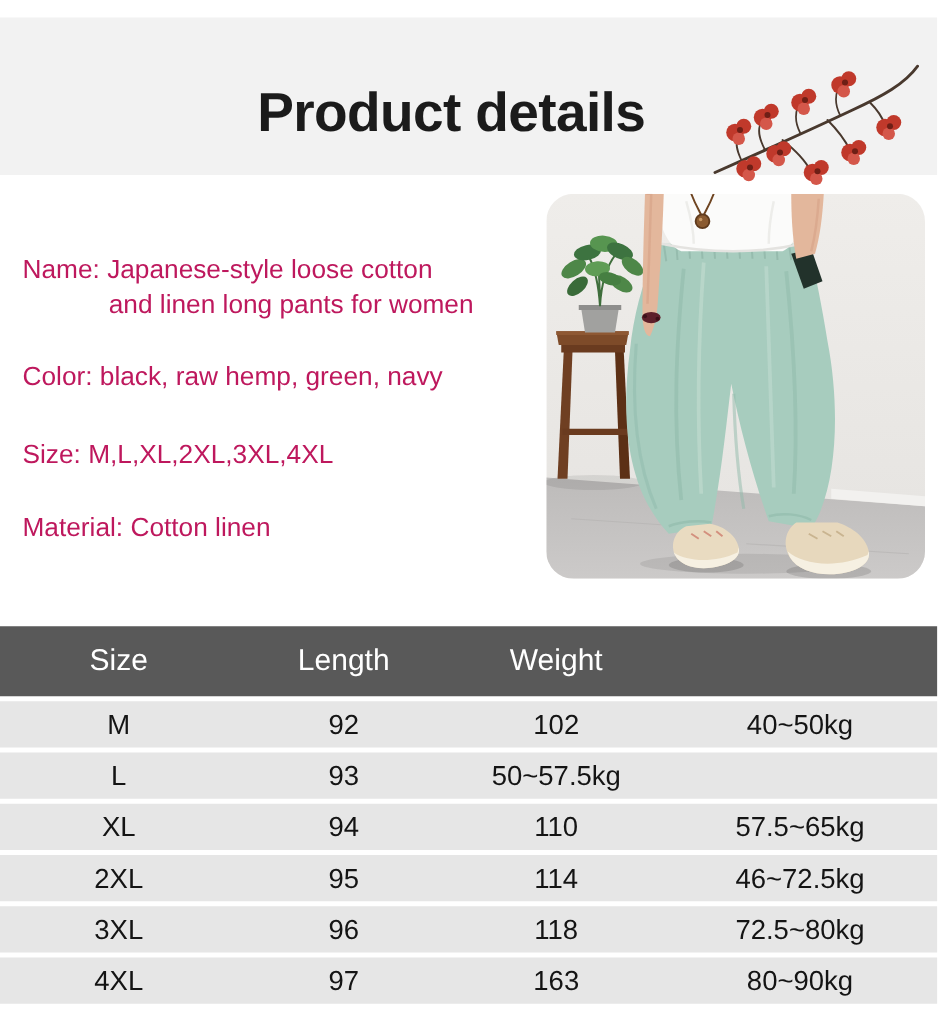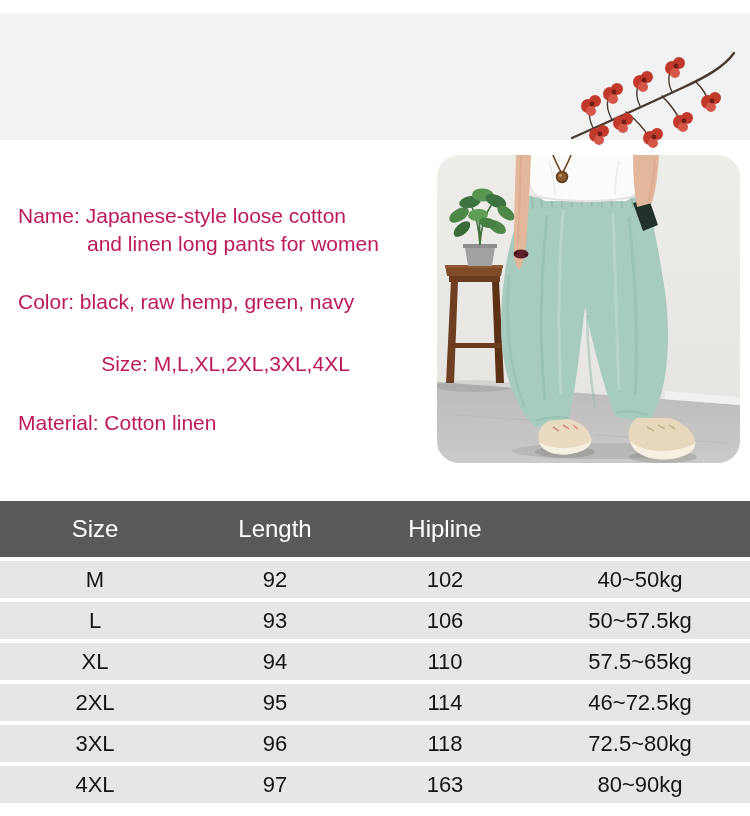--- a/index.html
+++ b/index.html
@@ -23,21 +23,21 @@
   .flower { position:absolute; top:26px; left:566px; width:174px; height:118px; }
 
   
   .info-block {
     position:absolute; top:202px; left:18px; width:415px;
     font-size:21px; line-height:28px; color:#be185d;
   }
   .info-line { margin:0; }
   .info-name-line2 { margin-left:69px; }
   .info-color { margin-top:30px; }
-  .info-size { margin-top:34px;text-align:center; }
+  .info-size { margin-top:34px; }
   .info-material { margin-top:31px; }
 
   
   .photo {
     position:absolute; top:155px; left:437px; width:303px; height:308px;
     border-radius:22px; overflow:hidden;
   }
   .photo svg { display:block; }
 
   
@@ -54,20 +54,21 @@
     color:#141414; font-size:22px;
   }
   .trow:first-of-type { margin-top:5px; }
 </style>
 </head>
 <body>
 
 <div class="page">
 
   <div class="header-band">
+    <h1 class="page-title">Product details</h1>
 
     <svg class="flower" viewBox="0 0 174 118" xmlns="http://www.w3.org/2000/svg">
 
       <path d="M6,98 C42,82 82,64 116,48 C140,37 158,27 168,13" fill="none" stroke="#49392e" stroke-width="2.4" stroke-linecap="round"></path>
       <path d="M60,72 C70,80 78,88 82,96 M96,56 C104,64 110,72 114,80 M130,42 C136,48 140,54 142,60" fill="none" stroke="#49392e" stroke-width="1.6" stroke-linecap="round"></path>
       <path d="M28,90 C24,82 22,76 24,70 M46,80 C42,72 40,66 42,60 M74,66 C70,58 70,52 72,46 M106,52 C102,44 102,38 104,32" fill="none" stroke="#49392e" stroke-width="1.4" stroke-linecap="round"></path>
 
       <g fill="#c0392b">
         <g>
             <circle cx="22" cy="66" r="7"></circle>
@@ -245,33 +246,32 @@
         <path d="M193,286 C205,297 233,300 257,289 L258,286 C260,295 250,302 234,304 C217,306 201,301 195,291 Z" fill="#f6f0e2"></path>
         <path d="M210,272 L217,276 M221,270 L228,274 M232,270 L238,274" stroke="#c9b490" stroke-width="1.6"></path>
       </g>
     </svg>
   </div>
 
   <div class="size-table">
     <div class="tgrid thead">
       <div>Size</div>
       <div>Length</div>
-      <div>Hipline</div>
+      <div>Weight</div>
     </div>
 
     <div class="tgrid trow">
       <div>M</div>
       <div>92</div>
       <div>102</div>
       <div>40~50kg</div>
     </div>
     <div class="tgrid trow">
       <div>L</div>
       <div>93</div>
-      <div>106</div>
       <div>50~57.5kg</div>
     </div>
     <div class="tgrid trow">
       <div>XL</div>
       <div>94</div>
       <div>110</div>
       <div>57.5~65kg</div>
     </div>
     <div class="tgrid trow">
       <div>2XL</div>

